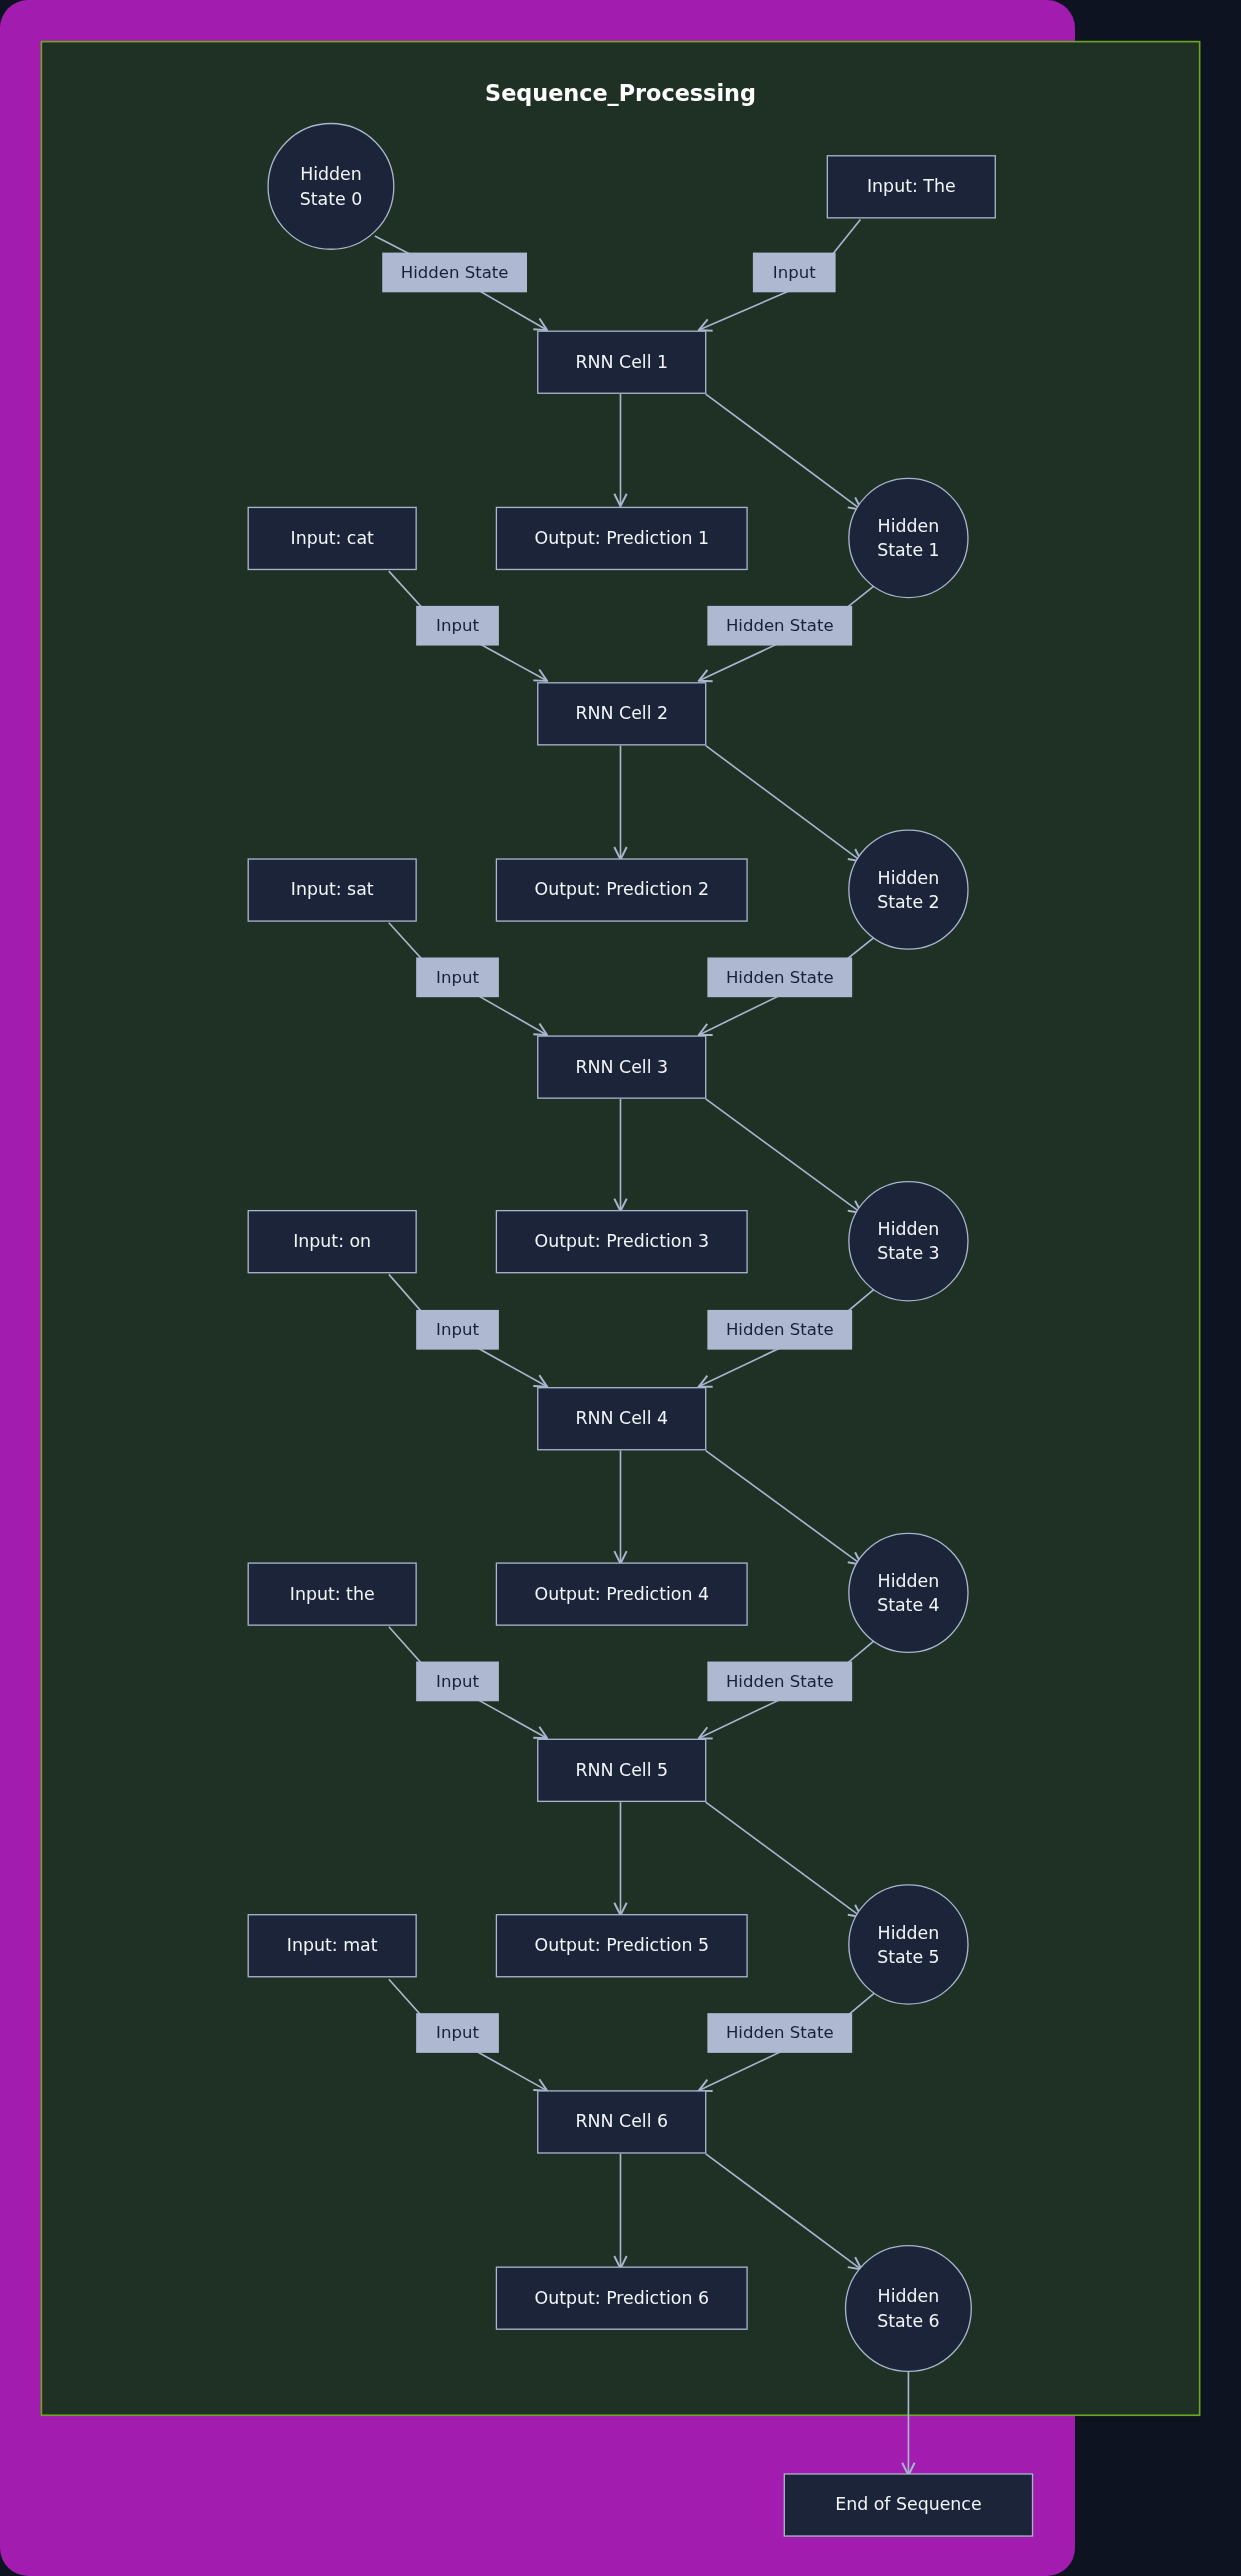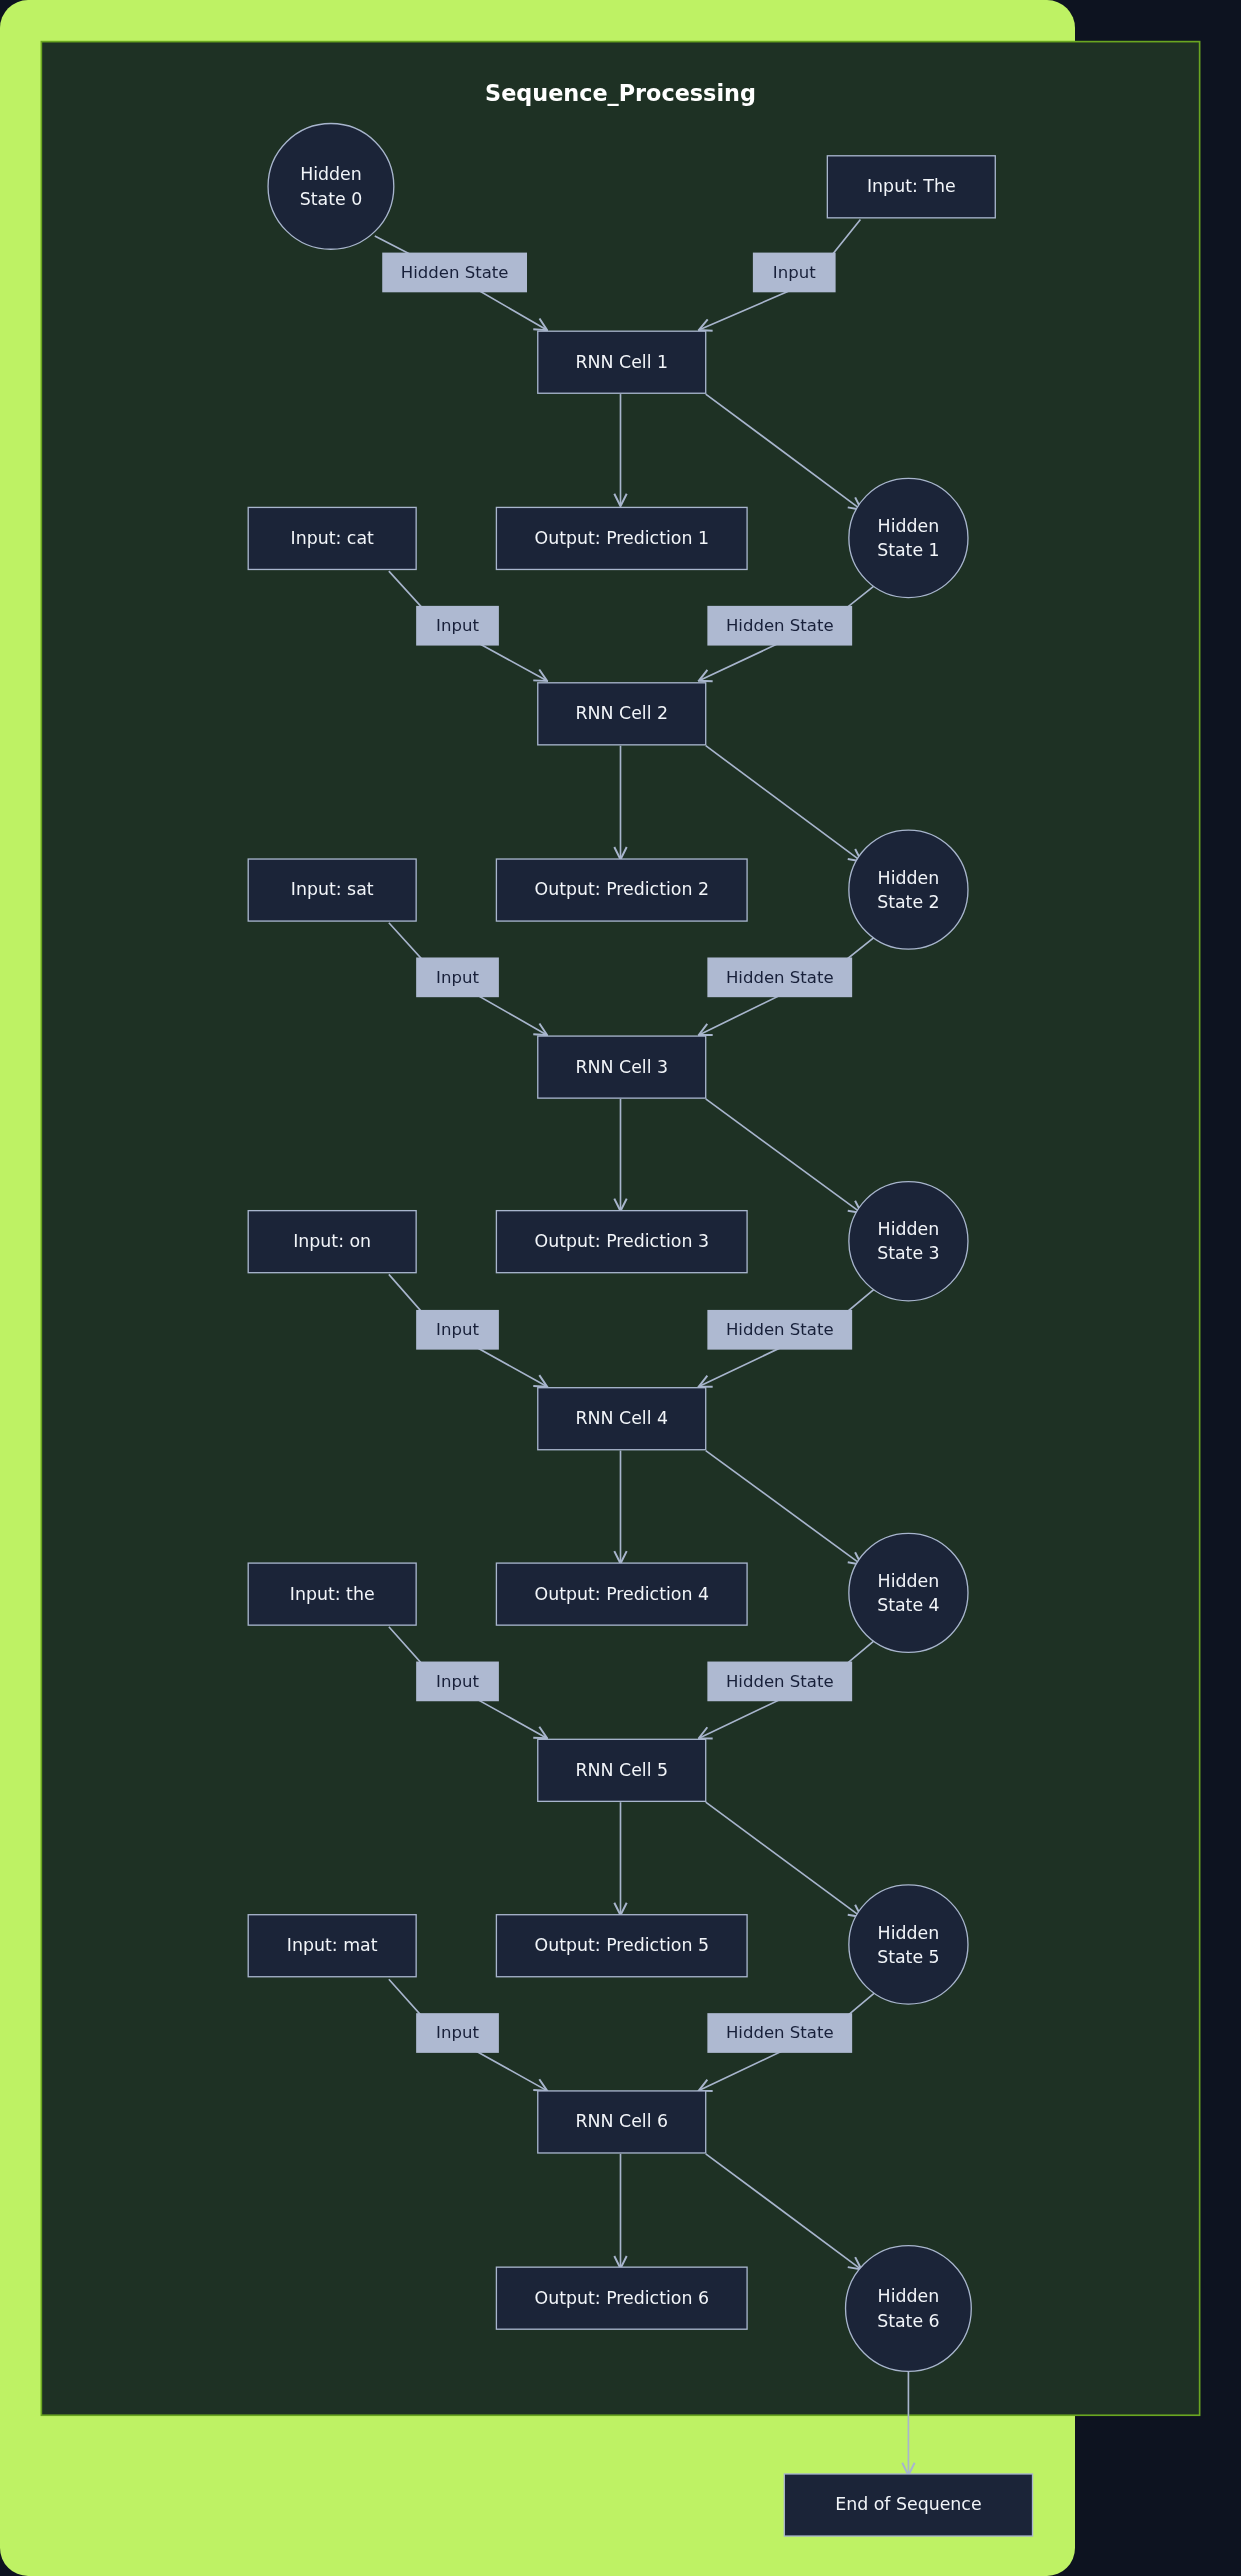--- a/index.html
+++ b/index.html
@@ -10,21 +10,21 @@
   body {
     width: 1241px;
     height: 2576px;
     font-family: "DejaVu Sans", sans-serif;
     overflow: hidden;
   }
   #canvas {
     position: relative;
     width: 1075px;
     height: 2576px;
-    background: #bef264;
+    background: #a21caf;
     border-radius: 28px;
   }
   svg#diagram {
     position: absolute;
     left: 0;
     top: 0;
     width: 1241px;
     height: 2576px;
     display: block;
   }

